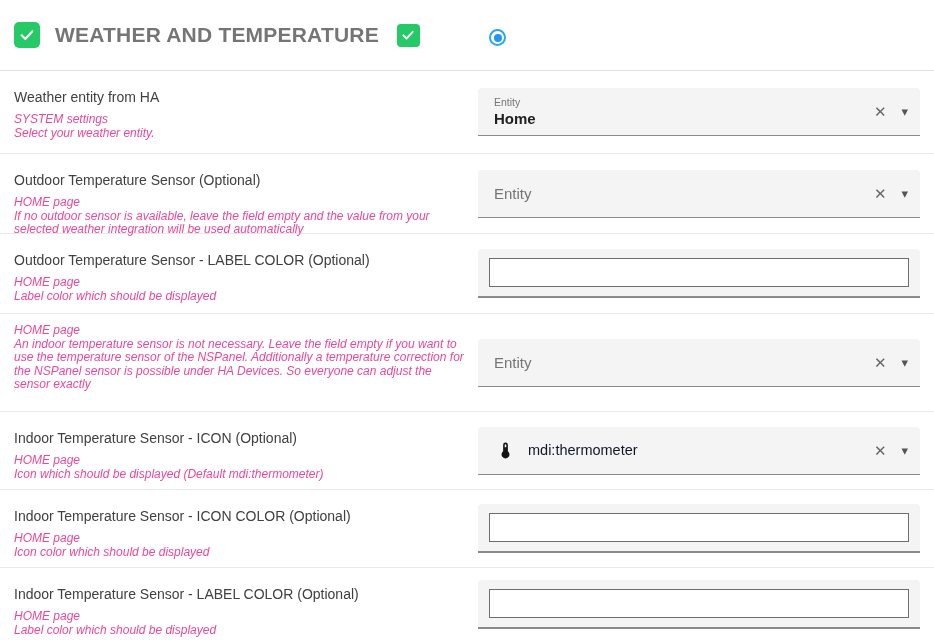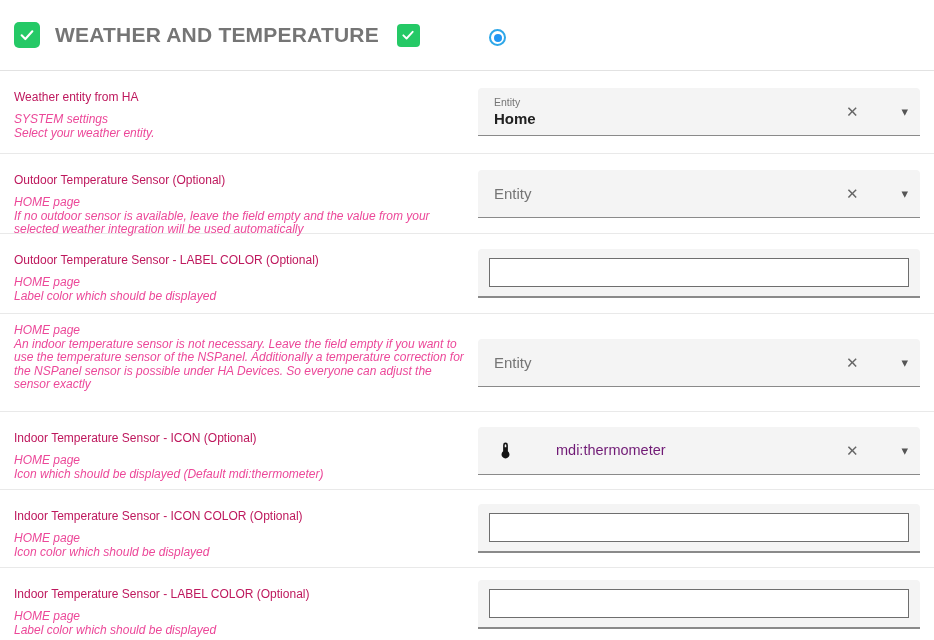--- a/index.html
+++ b/index.html
@@ -31,36 +31,36 @@
   }
   .radio-dot { width:8px; height:8px; border-radius:50%; background:#2196f3; }
   
   .row {
     display:flex; align-items:stretch; padding-left:14px;
     border-bottom:1px solid #e9e9e9;
   }
   .r1{height:83px}.r2{height:80px}.r3{height:80px}.r4{height:98px}
   .r5{height:78px}.r6{height:78px}.r7{height:73px;border-bottom:none}
   .lcol { width:464px; flex:none; padding:10px 10px 0 0; }
-  .row-title { font-size:12px; color:#be185d; margin:7px 0 7px; line-height:18px; }
+  .row-title { font-size:14px; color:#404040; margin:7px 0 7px; line-height:18px; }
   .row-sub, .row-desc {
     font-size:12px; font-style:italic; color:#ec4899; line-height:13.5px;
   }
   .rcol { width:442px; flex:none; display:flex; align-items:center; }
   
   .select {
     width:442px; height:48px; background:#f4f4f4;
     border-bottom:1px solid #8a8a8a; border-radius:4px 4px 0 0;
-    display:flex; align-items:center; padding:0 12px 0 16px; cursor:pointer;gap:28px;
+    display:flex; align-items:center; padding:0 12px 0 16px; cursor:pointer;
   }
   .sel-stack { flex:1; display:flex; flex-direction:column; justify-content:center; gap:3px; }
   .sel-label { font-size:10.5px; color:#757575; line-height:11px; }
   .sel-value { font-size:15px; color:#212121; line-height:16px;font-weight:bold; }
   .sel-placeholder { flex:1; font-size:15px; color:#757575; }
-  .sel-icon-value { flex:1; font-size:14.5px; color:#701a75; }
+  .sel-icon-value { flex:1; font-size:14.5px; color:#0f172a; }
   .thermo { width:19px; height:19px; margin:0 13px 0 2px; flex:none; }
   .clear-x {
     font-size:15px; color:#666; margin-right:15px; line-height:1; cursor:pointer;
   }
   .caret { font-size:13px; color:#555; line-height:1; cursor:pointer; }
   
   .input-wrap {
     width:442px; height:49px; background:#f4f4f4;
     border-bottom:2px solid #8a8a8a; border-radius:4px 4px 0 0;
     display:flex; align-items:center; padding:0 11px;

